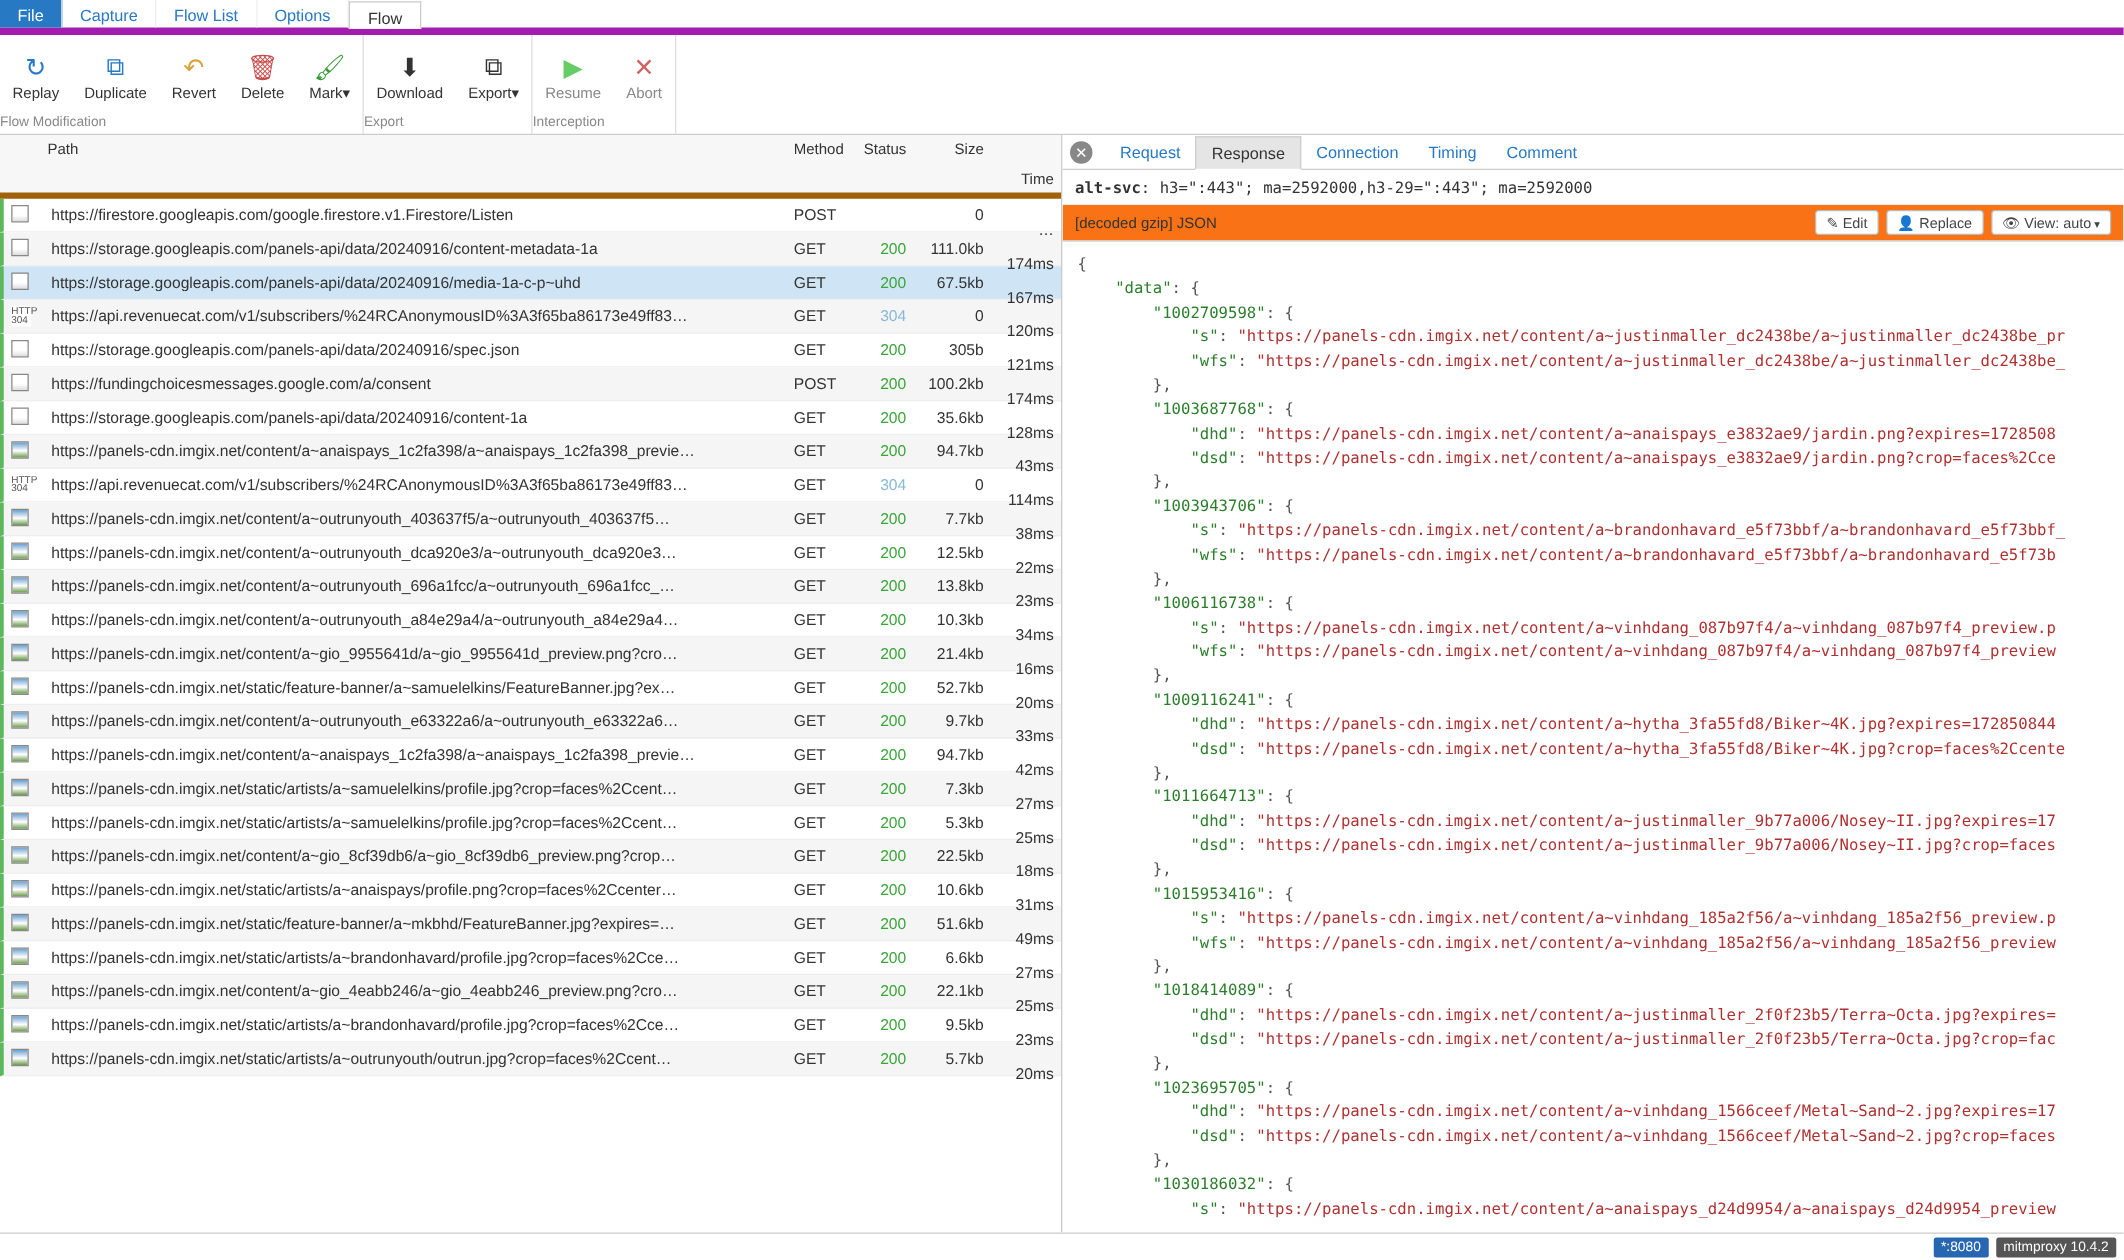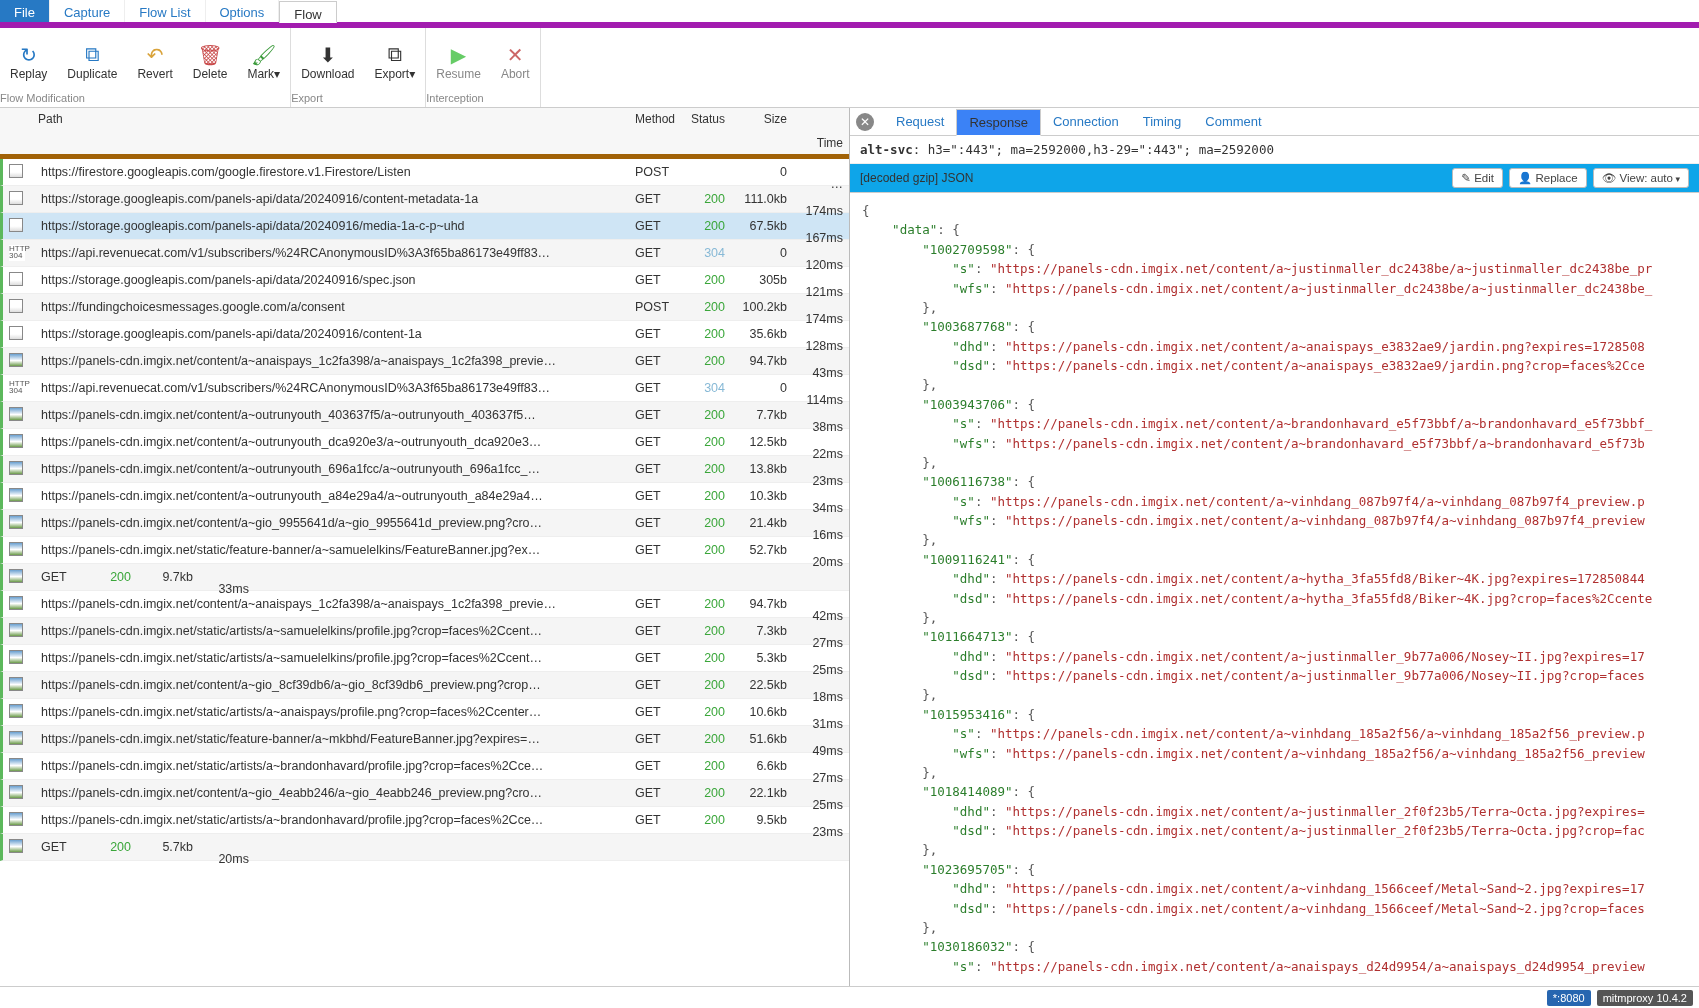--- a/index.html
+++ b/index.html
@@ -38,26 +38,26 @@
 .flow-row .st200 { color: #3aa63a; }
 .flow-row .st304 { color: #87b9d6; }
 .row-icon { width: 14px; height: 14px; border: 1px solid #888; background: linear-gradient(#fff 60%, #ddd); display: inline-block; }
 .row-icon.img { background: linear-gradient(#6aa0d0, #fff 55%, #6b9b4a); }
 .row-icon.h304 { background: #fff; border: none; font-size: 8px; line-height: 7px; width: 16px; height: 16px; color: #555; }
 
 .detail { flex: 1; display: flex; flex-direction: column; overflow: hidden; background: #fff; }
 .detail-tabs { display: flex; border-bottom: 1px solid #ccc; padding-left: 6px; align-items: center; height: 28px; }
 .close-x { width: 18px; height: 18px; border-radius: 50%; background: #888; color: #fff; display: flex; align-items: center; justify-content: center; font-size: 12px; margin-right: 10px; cursor: pointer; }
 .detail-tabs .dt { padding: 5px 12px; color: #2779c4; cursor: pointer; font-size: 13px; }
-.detail-tabs .dt.active { border: 1px solid #ccc; border-bottom: 1px solid #fff; position: relative; top: 1px; background: #3b82f6; color: #333; }
+.detail-tabs .dt.active { border: 1px solid #ccc; border-bottom: 1px solid #fff; position: relative; top: 1px; background: #e5e5e5; color: #333; }
 
 .detail-body { flex: 1; overflow: auto; font-size: 13px; }
 .hdr-line { padding: 6px 10px; font-family: "Menlo", "Consolas", monospace; font-size: 12.5px; border-bottom: 1px solid #eee; }
 .hdr-line b { font-weight: 600; }
-.decode-bar { display: flex; align-items: center; padding: 4px 10px; border-bottom: 1px solid #ccc; background: #0ea5e9; font-size: 12px; }
+.decode-bar { display: flex; align-items: center; padding: 4px 10px; border-bottom: 1px solid #ccc; background: #f97316; font-size: 12px; }
 .decode-bar .label { flex: 1; }
 .mini-btn { border: 1px solid #bbb; border-radius: 3px; padding: 2px 8px; margin-left: 6px; background: #fff; cursor: pointer; font-size: 11.5px; color: #444; }
 .mini-btn .caret::after { content: " \25BE"; font-size: 9px; }
 
 .json-pre { font-family: "Menlo", "Consolas", monospace; font-size: 12.5px; padding: 8px 12px; white-space: pre; line-height: 1.55; }
 .j-key { color: #2b7e2b; }
 .j-str { color: #b03030; }
 .j-pun { color: #555; }
 
 .statusbar { height: 22px; display: flex; align-items: center; justify-content: flex-end; border-top: 1px solid #ccc; font-size: 11px; padding-right: 6px; gap: 6px; }
@@ -255,20 +255,21 @@
         <div class="flow-row">
           <div class="c c-icon"><span class="row-icon img"></span></div>
           <div class="c c-path">https://panels-cdn.imgix.net/static/feature-banner/a~samuelelkins/FeatureBanner.jpg?ex…</div>
           <div class="c c-method">GET</div>
           <div class="c c-status st200">200</div>
           <div class="c c-size">52.7kb</div>
           <div class="c c-time">20ms</div>
         </div>
         <div class="flow-row even">
           <div class="c c-icon"><span class="row-icon img"></span></div>
+          <div class="c c-path">https://panels-cdn.imgix.net/content/a~outrunyouth_e63322a6/a~outrunyouth_e63322a6…</div>
           <div class="c c-method">GET</div>
           <div class="c c-status st200">200</div>
           <div class="c c-size">9.7kb</div>
           <div class="c c-time">33ms</div>
         </div>
         <div class="flow-row">
           <div class="c c-icon"><span class="row-icon img"></span></div>
           <div class="c c-path">https://panels-cdn.imgix.net/content/a~anaispays_1c2fa398/a~anaispays_1c2fa398_previe…</div>
           <div class="c c-method">GET</div>
           <div class="c c-status st200">200</div>
@@ -334,20 +335,21 @@
         <div class="flow-row">
           <div class="c c-icon"><span class="row-icon img"></span></div>
           <div class="c c-path">https://panels-cdn.imgix.net/static/artists/a~brandonhavard/profile.jpg?crop=faces%2Cce…</div>
           <div class="c c-method">GET</div>
           <div class="c c-status st200">200</div>
           <div class="c c-size">9.5kb</div>
           <div class="c c-time">23ms</div>
         </div>
         <div class="flow-row even">
           <div class="c c-icon"><span class="row-icon img"></span></div>
+          <div class="c c-path">https://panels-cdn.imgix.net/static/artists/a~outrunyouth/outrun.jpg?crop=faces%2Ccent…</div>
           <div class="c c-method">GET</div>
           <div class="c c-status st200">200</div>
           <div class="c c-size">5.7kb</div>
           <div class="c c-time">20ms</div>
         </div>
       </div>
   </div>
 
   <div class="detail">
     <div class="detail-tabs">

